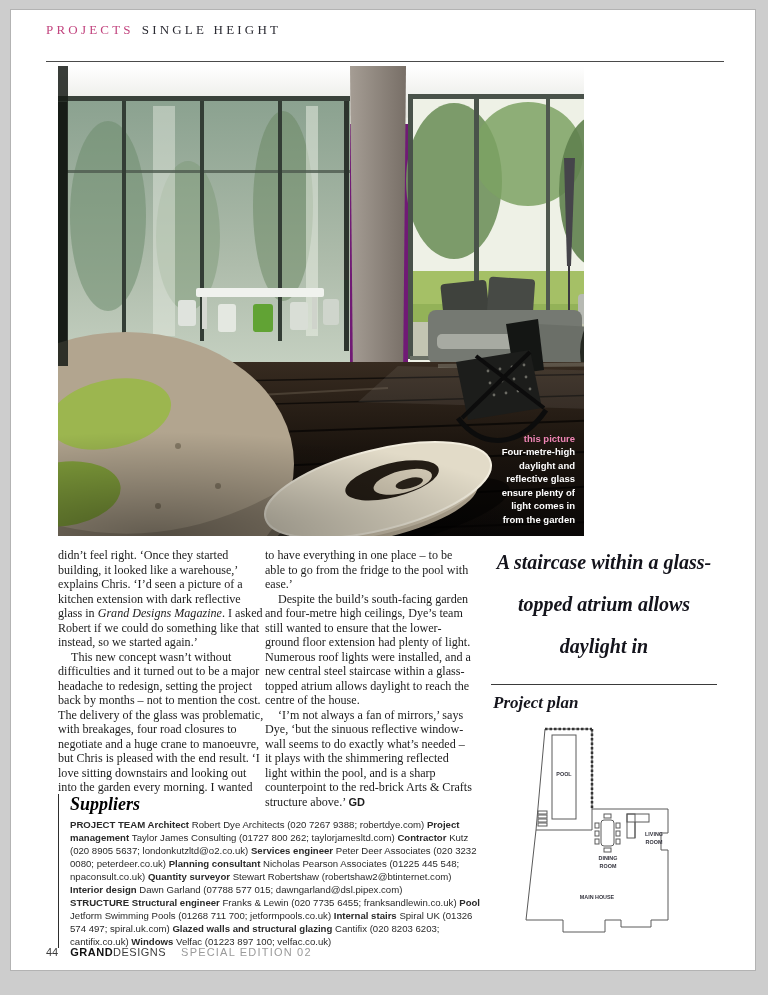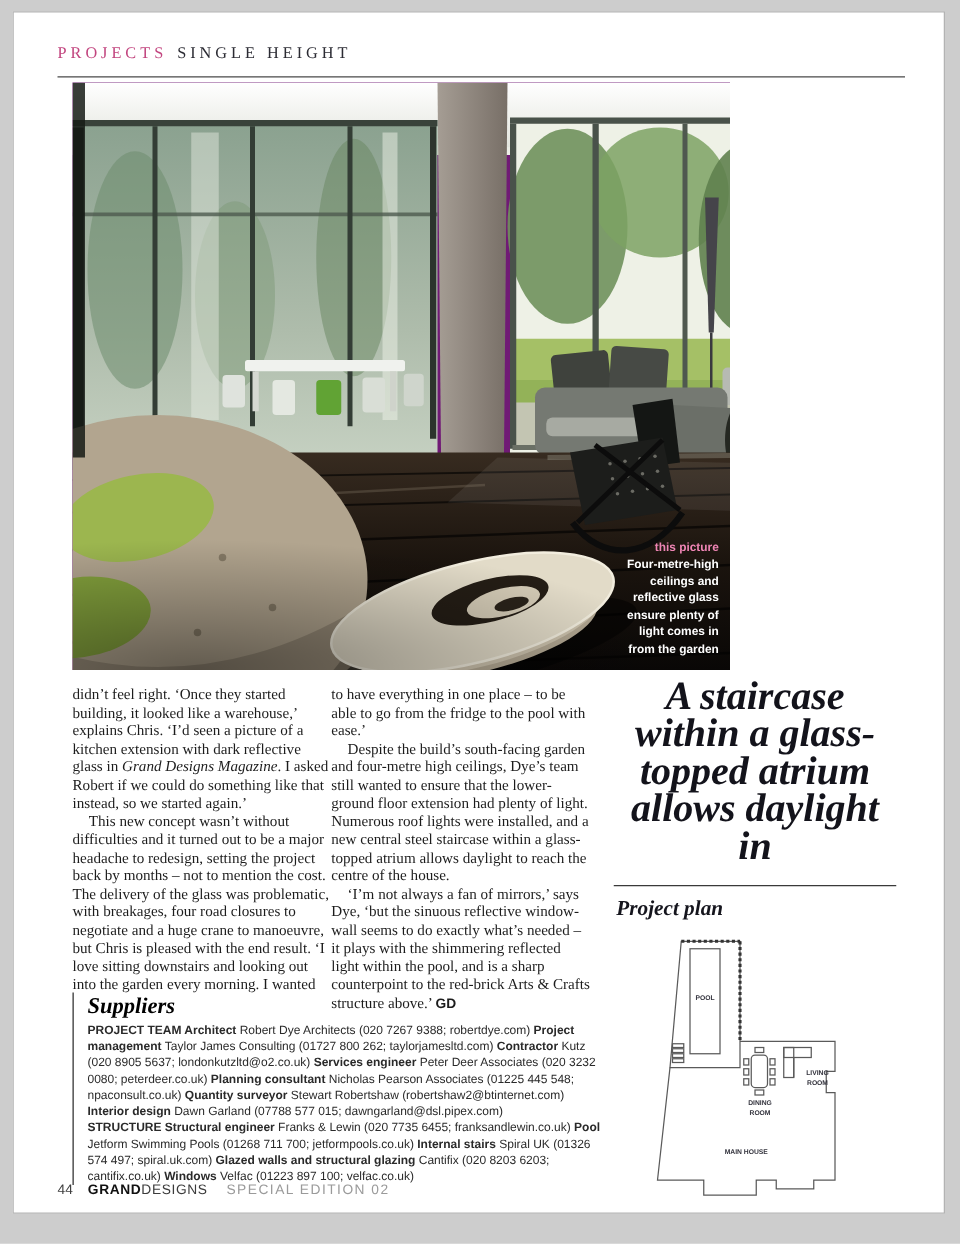--- a/index.html
+++ b/index.html
@@ -9,21 +9,21 @@
     font-family:"Liberation Serif",serif;
     -webkit-font-smoothing:antialiased;
   }
   .page{
     position:absolute;left:10px;top:9px;width:746px;height:962px;
     background:#ffffff;border:1px solid #b3b3b3;box-sizing:border-box;
     overflow:hidden;
   }
   
   .kicker{
-    position:absolute;left:35px;top:24px;
+    position:absolute;left:35px;top:12px;
     font-size:13px;letter-spacing:3.2px;font-family:"Liberation Serif",serif;
     color:#2b2b33;white-space:nowrap;
   }
   .kicker .section{color:var(--pink,#c2457f);margin-right:8px;}
   .header-rule{position:absolute;left:35px;right:31px;top:51px;height:1px;background:#4a4a4a;}
   
   .photo{position:absolute;left:47px;top:56px;width:526px;height:470px;overflow:hidden;background:#701a75;}
   .photo svg{display:block;}
   .caption{
     position:absolute;right:9px;bottom:10px;width:112px;
@@ -35,21 +35,21 @@
   .columns{position:absolute;left:47px;top:538px;width:427px;display:flex;}
   .col{width:207px;font-size:12.1px;line-height:14.5px;color:#1c1c1c;text-align:left;}
   .col p{margin:0;}
   .col p.indent{text-indent:13px;}
   .it{font-style:italic;}
   .bd{font-weight:bold;font-family:"Liberation Sans",sans-serif;font-size:11px;}
   
   .feature{position:absolute;left:480px;top:531px;width:226px;}
   .pullquote{
     font-family:"Liberation Serif",serif;font-weight:bold;font-style:italic;
-    font-size:32px;line-height:30px;color:#13131b;text-align:center;margin:0;
+    font-size:20px;line-height:42px;color:#13131b;text-align:center;margin:0;
   }
   .plan-rule{height:1px;background:#3a3a3a;margin:17px 0 0 0;}
   .plan-title{
     font-family:"Liberation Serif",serif;font-weight:bold;font-style:italic;
     font-size:17px;color:#15151d;margin:8px 0 4px 2px;
   }
   .plan-box{margin-top:2px;}
   .plan-box text{font-family:"Liberation Sans",sans-serif;font-weight:bold;fill:#33333d;}
   
   .suppliers{
@@ -252,21 +252,21 @@
         <ellipse cx="32" cy="1" rx="14" ry="5" fill="#2a231a"></ellipse>
       </g>
 
       <rect x="0" y="296" width="656" height="174" fill="url(#vig)"></rect>
       <rect x="0" y="0" width="10" height="300" fill="#161b16" opacity="0.85"></rect>
     </svg>
 
     <div class="caption">
         <div class="cap-label">this picture</div>
         <div>Four-metre-high</div>
-        <div>ceilings and</div>
+        <div>daylight and</div>
         <div>reflective glass</div>
         <div>ensure plenty of</div>
         <div>light comes in</div>
         <div>from the garden</div>
       </div>
   </div>
 
   <div class="columns">
     <div class="col">
         <p><span>didn’t feel right. ‘Once they started building, it looked like a warehouse,’ explains Chris. ‘I’d seen a picture of a kitchen extension with dark reflective glass in </span><span class="it">Grand Designs Magazine</span><span>. I asked Robert if we could do something like that instead, so we started again.’</span></p>

